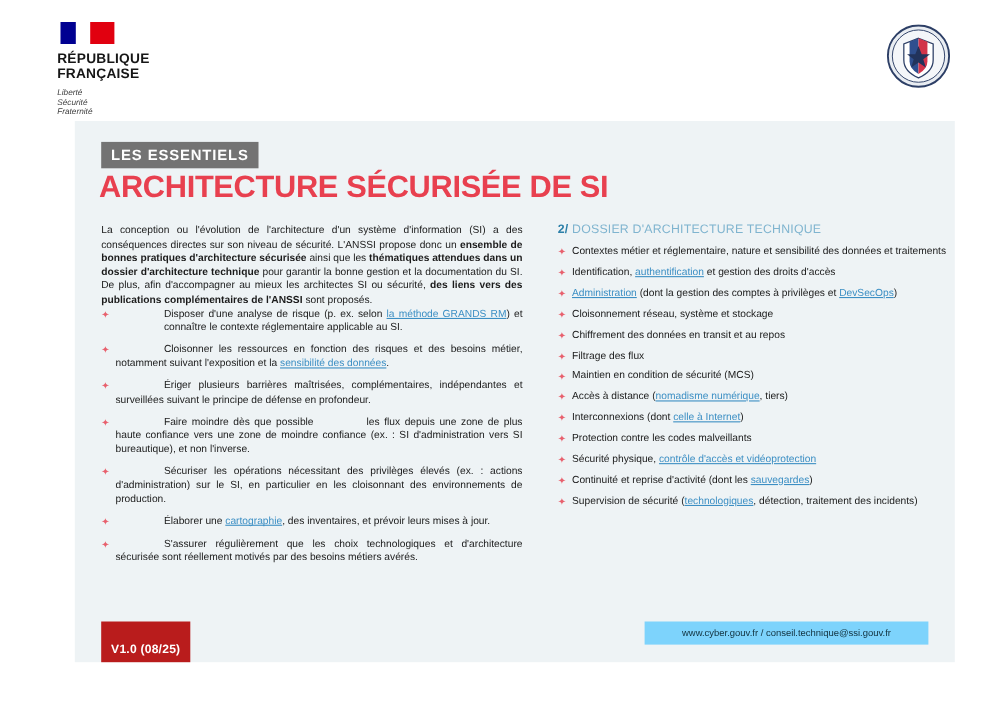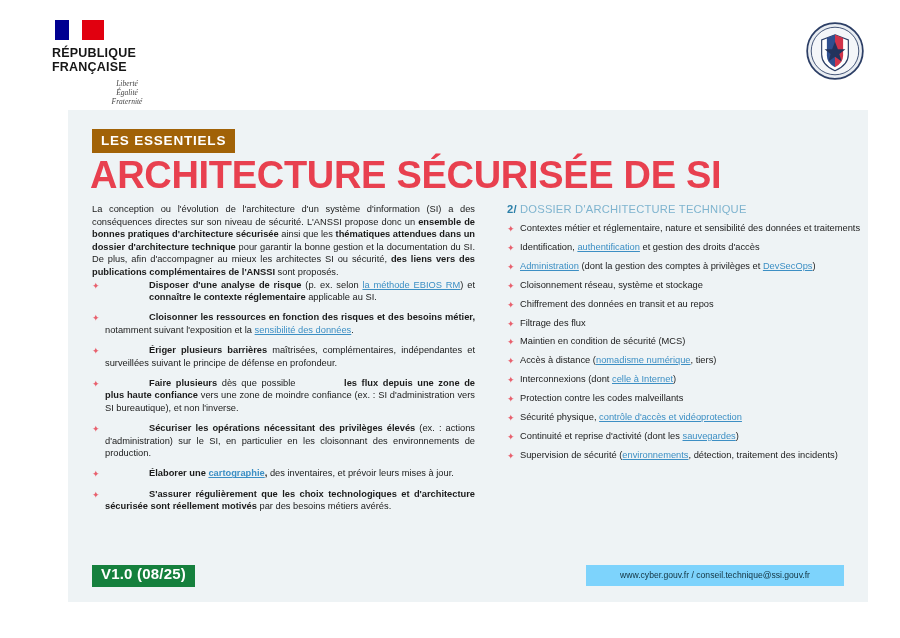--- a/index.html
+++ b/index.html
@@ -40,56 +40,55 @@
   .rf-name {
     font-size: 12.5px;
     font-weight: bold;
     line-height: 13.5px;
     letter-spacing: 0.2px;
     color: #161616;
     text-transform: uppercase;
   }
   .rf-motto {
     margin-top: 5px;
-    font-family: Liberation Serif, serif;
+    font-family: Liberation Sans, sans-serif;
     font-style: italic;
     font-size: 7.5px;
     line-height: 9px;
     color: #444444;
-    text-align: center;
   }
 
   .anssi-seal {
     position: absolute;
     left: 806px; top: 22px;
     width: 58px; height: 58px;
   }
 
   
   .panel {
     position: absolute;
     left: 68px; top: 110px;
     width: 800px; height: 492px;
     background: #eef3f5;
   }
 
   .badge-essentiels {
     position: absolute;
     left: 24px; top: 19px;
-    background: #a16207;
+    background: #737373;
     color: #ffffff;
     font-size: 13.5px;
     font-weight: bold;
     letter-spacing: 0.8px;
     padding: 4px 9px 5px 9px;
   }
   .main-title {
     position: absolute;
     left: 22px; top: 44px;
-    font-size: 38px;
+    font-size: 28px;
     font-weight: bold;
     letter-spacing: -0.3px;
     color: #e8404f;
     text-align: center;
   }
 
   
   .col-left {
     position: absolute;
     left: 24px; top: 93px;
@@ -137,44 +136,44 @@
   }
   ul.bullets li {
     position: relative;
     padding-left: 13px;
     font-size: 9.3px;
     line-height: 12.4px;
     margin-bottom: 8px;
     color: #1b1b1b;
   }
   ul.bullets.justify li { text-align: justify; }
-  ul.bullets li b { font-weight: bold; padding-left: 44px; }
+  ul.bullets li b { font-weight: normal; padding-left: 44px; }
   .arrow {
     position: absolute;
     left: 0; top: 1px;
     color: #e8606d;
     font-size: 9px;
     line-height: 12px;
   }
   ul.tight li { margin-bottom: 6.5px; }
 
   a.lnk {
     color: #3c8fc4;
     text-decoration: underline;
   }
 
   
   .version {
     position: absolute;
     left: 24px; top: 455px;
-    background: #15803d;
+    background: #b91c1c;
     color: #ffffff;
-    font-size: 15px;
-    font-weight: bold;
-    padding: 0 9px 5px 9px;
+    font-size: 11px;
+    font-weight: bold;
+    padding: 20px 9px 5px 9px;
     letter-spacing: 0.2px;
   }
   .contact {
     position: absolute;
     left: 518px; top: 455px;
     width: 258px;
     background: #7dd3fc;
     color: #12323f;
     font-size: 8.6px;
     text-align: center;
@@ -191,21 +190,21 @@
       <div class="bl"></div>
         <div class="wh"></div>
         <div class="rd"></div>
     </div>
     <div class="rf-name">
       <div>RÉPUBLIQUE</div>
       <div>FRANÇAISE</div>
     </div>
     <div class="rf-motto">
       <div>Liberté</div>
-      <div>Égalité</div>
+      <div>Sécurité</div>
       <div>Fraternité</div>
     </div>
   </div>
 
   <svg class="anssi-seal" viewBox="0 0 100 100">
     <circle cx="50" cy="50" r="48" fill="#e9edf2" stroke="#2d3f66" stroke-width="3"></circle>
     <circle cx="50" cy="50" r="41" fill="#f4f6f9" stroke="#2d3f66" stroke-width="1.5"></circle>
     <path d="M50 22 L73 31 L73 56 Q73 74 50 84 Q27 74 27 56 L27 31 Z" fill="#ffffff" stroke="#2d3f66" stroke-width="2"></path>
     <path d="M50 22 L36 27.5 L36 58 Q36 70 50 78 Z" fill="#2f4f8f"></path>
     <path d="M50 22 L64 27.5 L64 58 Q64 70 50 78 Z" fill="#d2344a"></path>
@@ -218,24 +217,24 @@
 
   <div class="badge-essentiels">LES ESSENTIELS</div>
   <div class="main-title">ARCHITECTURE SÉCURISÉE DE SI</div>
 
   <div class="col-left">
 
     <div class="intro">La conception ou l'évolution de l'architecture d'un système d'information (SI) a des conséquences directes sur son niveau de sécurité. L'ANSSI propose donc un <b>ensemble de bonnes pratiques d'architecture sécurisée</b> ainsi que les <b>thématiques attendues dans un dossier d'architecture technique</b> pour garantir la bonne gestion et la documentation du SI. De plus, afin d'accompagner au mieux les architectes SI ou sécurité, <b>des liens vers des publications complémentaires de l'ANSSI</b> sont proposés.</div>
 
 
     <ul class="bullets justify">
-        <li><span class="arrow">✦</span><b>Disposer d'une analyse de risque</b> (p. ex. selon <a class="lnk" href="#">la méthode EBIOS RM</a>) et <b>connaître le contexte réglementaire</b> applicable au SI.</li>
+        <li><span class="arrow">✦</span><b>Disposer d'une analyse de risque</b> (p. ex. selon <a class="lnk" href="#">la méthode GRANDS RM</a>) et <b>connaître le contexte réglementaire</b> applicable au SI.</li>
         <li><span class="arrow">✦</span><b>Cloisonner les ressources en fonction des risques et des besoins métier,</b> notamment suivant l'exposition et la <a class="lnk" href="#">sensibilité des données</a>.</li>
         <li><span class="arrow">✦</span><b>Ériger plusieurs barrières</b> maîtrisées, complémentaires, indépendantes et surveillées suivant le principe de défense en profondeur.</li>
-        <li><span class="arrow">✦</span><b>Faire plusieurs</b> dès que possible <b>les flux depuis une zone de plus haute confiance</b> vers une zone de moindre confiance (ex. : SI d'administration vers SI bureautique), et non l'inverse.</li>
+        <li><span class="arrow">✦</span><b>Faire moindre</b> dès que possible <b>les flux depuis une zone de plus haute confiance</b> vers une zone de moindre confiance (ex. : SI d'administration vers SI bureautique), et non l'inverse.</li>
         <li><span class="arrow">✦</span><b>Sécuriser les opérations nécessitant des privilèges élevés</b> (ex. : actions d'administration) sur le SI, en particulier en les cloisonnant des environnements de production.</li>
         <li><span class="arrow">✦</span><b>Élaborer une <a class="lnk" href="#">cartographie</a>,</b> des inventaires, et prévoir leurs mises à jour.</li>
         <li><span class="arrow">✦</span><b>S'assurer régulièrement que les choix technologiques et d'architecture sécurisée sont réellement motivés</b> par des besoins métiers avérés.</li>
       </ul>
 
   </div>
 
   <div class="col-right">
 
     <div class="sec-head" style="margin-top:0;">
@@ -250,21 +249,21 @@
         <li><span class="arrow">✦</span><a class="lnk" href="#">Administration</a> (dont la gestion des comptes à privilèges et <a class="lnk" href="#">DevSecOps</a>)</li>
         <li><span class="arrow">✦</span>Cloisonnement réseau, système et stockage</li>
         <li><span class="arrow">✦</span>Chiffrement des données en transit et au repos</li>
         <li><span class="arrow">✦</span>Filtrage des flux</li>
         <li><span class="arrow">✦</span>Maintien en condition de sécurité (MCS)</li>
         <li><span class="arrow">✦</span>Accès à distance (<a class="lnk" href="#">nomadisme numérique</a>, tiers)</li>
         <li><span class="arrow">✦</span>Interconnexions (dont <a class="lnk" href="#">celle à Internet</a>)</li>
         <li><span class="arrow">✦</span>Protection contre les codes malveillants</li>
         <li><span class="arrow">✦</span>Sécurité physique, <a class="lnk" href="#">contrôle d'accès et vidéoprotection</a></li>
         <li><span class="arrow">✦</span>Continuité et reprise d'activité (dont les <a class="lnk" href="#">sauvegardes</a>)</li>
-        <li><span class="arrow">✦</span>Supervision de sécurité (<a class="lnk" href="#">environnements</a>, détection, traitement des incidents)</li>
+        <li><span class="arrow">✦</span>Supervision de sécurité (<a class="lnk" href="#">technologiques</a>, détection, traitement des incidents)</li>
       </ul>
 
   </div>
 
   <div class="version">V1.0 (08/25)</div>
   <div class="contact">www.cyber.gouv.fr / conseil.technique@ssi.gouv.fr</div>
 
 </div>
 
 </body></html>

